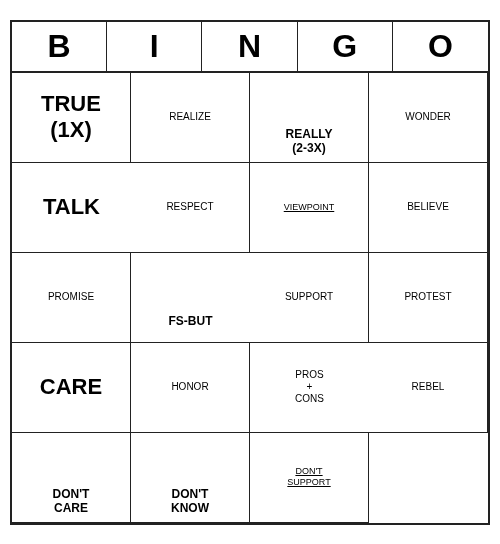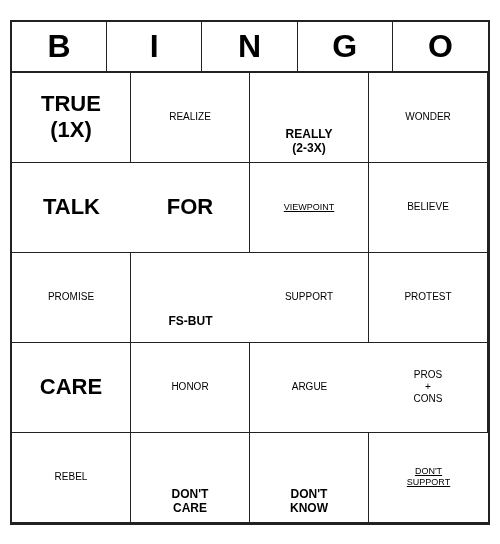--- a/index.html
+++ b/index.html
@@ -98,21 +98,21 @@
       <div class="bingo-cell">
         <span class="cell-text size-medium">REALLY<br>(2-3X)</span>
       </div>
       <div class="bingo-cell">
         <span class="cell-text size-small">WONDER</span>
       </div>
       <div class="bingo-cell">
         <span class="cell-text size-large">TALK</span>
       </div>
       <div class="bingo-cell">
-        <span class="cell-text size-large">FOR</span>
+        <span class="cell-text size-small">RESPECT</span>
       </div>
       <div class="bingo-cell">
         <span class="cell-text size-xsmall">VIEWPOINT</span>
       </div>
       <div class="bingo-cell">
         <span class="cell-text size-small">BELIEVE</span>
       </div>
       <div class="bingo-cell">
         <span class="cell-text size-small">PROMISE</span>
       </div>
@@ -125,23 +125,20 @@
       <div class="bingo-cell">
         <span class="cell-text size-small">PROTEST</span>
       </div>
       <div class="bingo-cell">
         <span class="cell-text size-large">CARE</span>
       </div>
       <div class="bingo-cell">
         <span class="cell-text size-small">HONOR</span>
       </div>
       <div class="bingo-cell">
-        <span class="cell-text size-small">ARGUE</span>
-      </div>
-      <div class="bingo-cell">
         <span class="cell-text size-small">PROS<br>+<br>CONS</span>
       </div>
       <div class="bingo-cell">
         <span class="cell-text size-small">REBEL</span>
       </div>
       <div class="bingo-cell">
         <span class="cell-text size-medium">DON'T<br>CARE</span>
       </div>
       <div class="bingo-cell">
         <span class="cell-text size-medium">DON'T<br>KNOW</span>

